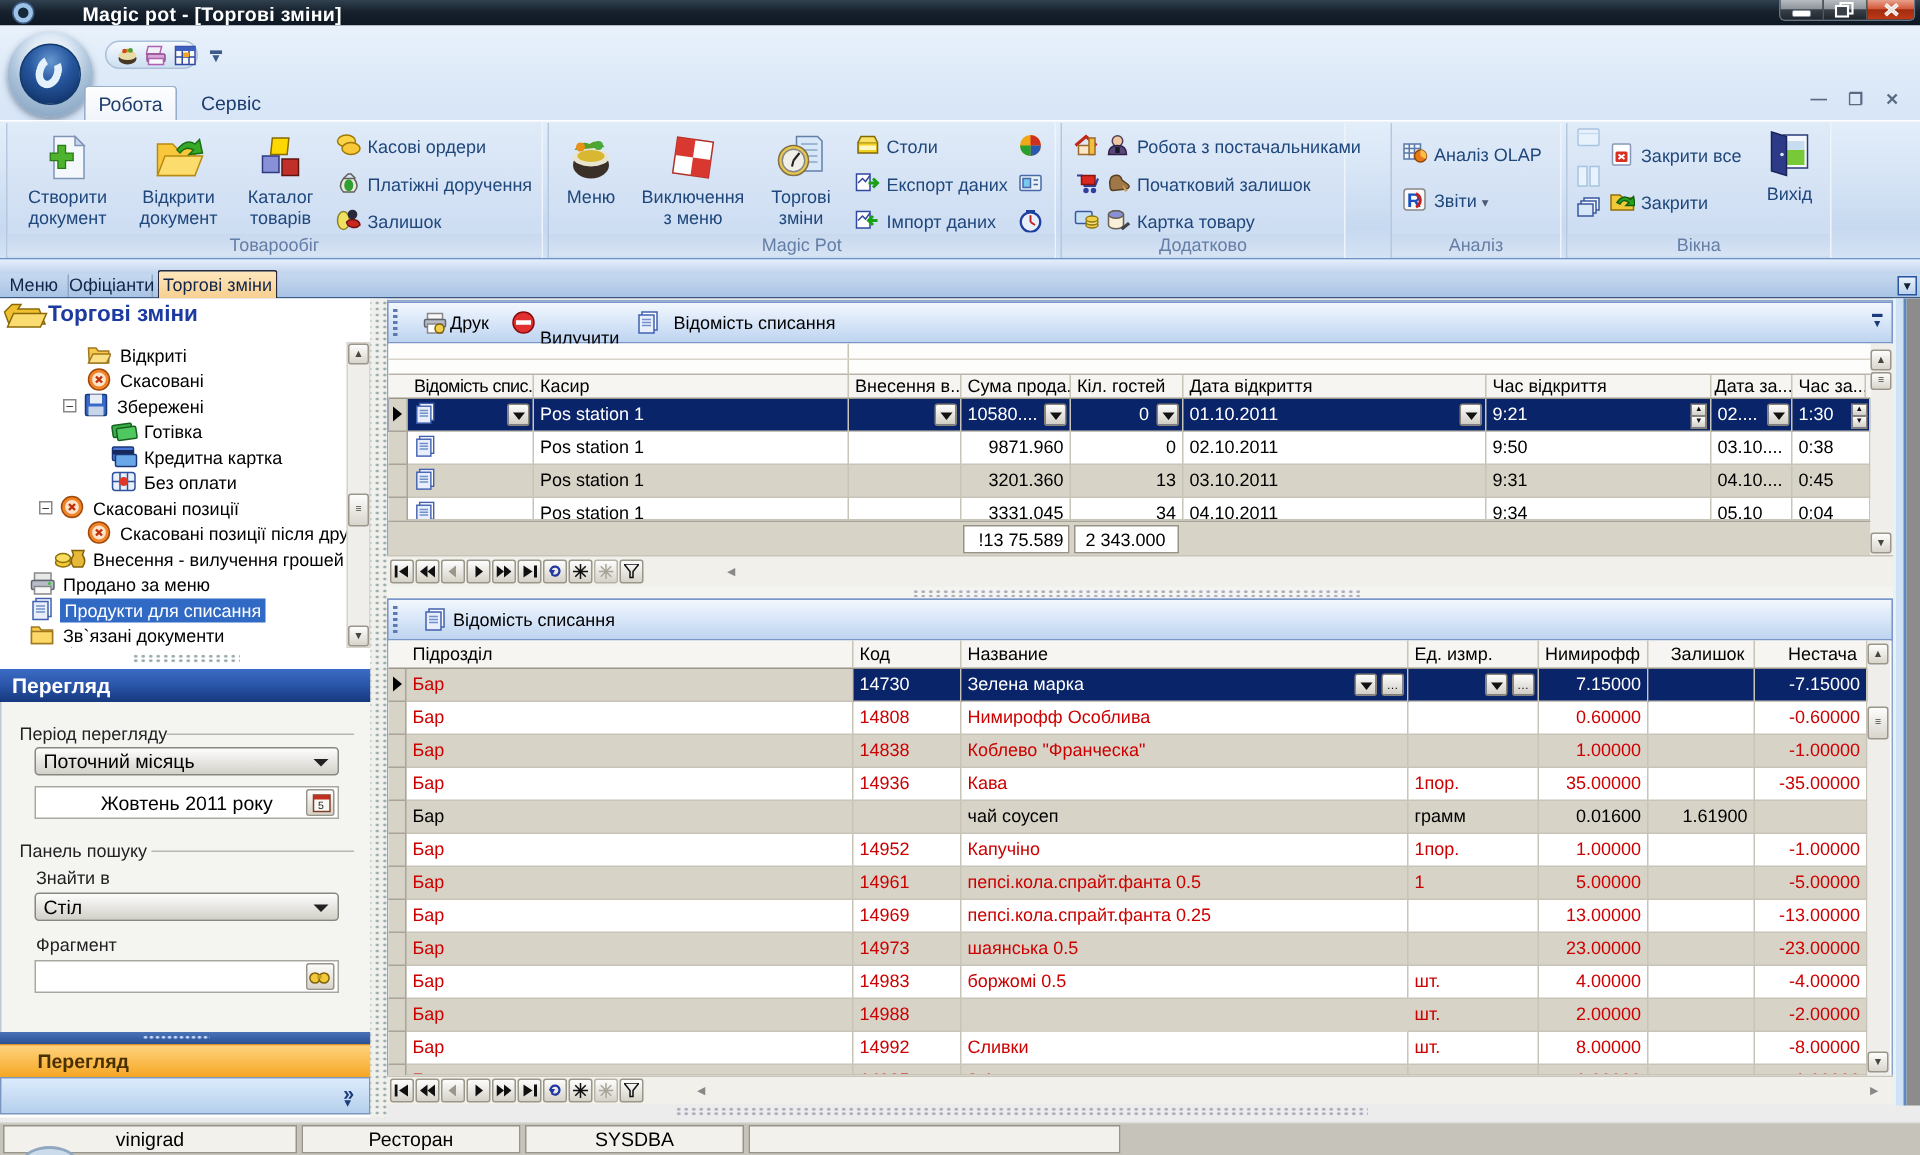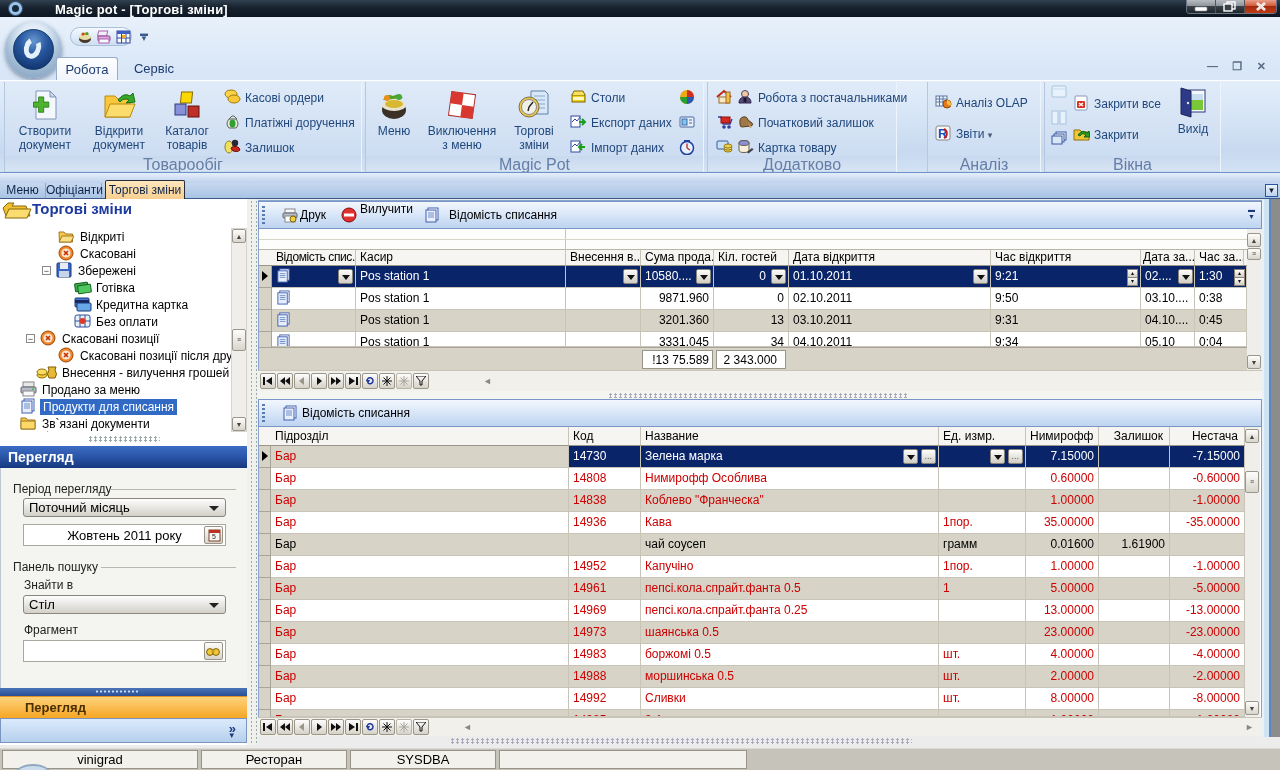--- a/index.html
+++ b/index.html
@@ -36,21 +36,21 @@
 
 .mdibtn { position:absolute; top:43px; color:#5a6a84; font-size:11px; font-weight:bold; }
 
 
 #rbody { position:absolute; left:0px; top:63px; width:1280px; height:92px;
   background:linear-gradient(to bottom,#e3eefa 0%,#d4e3f5 45%,#c7d9f0 78%,#d3e2f4 100%);
   border-top:1px solid #fff; }
 .rgroup { position:absolute; top:1px; height:90px;
   background:linear-gradient(to bottom,#e0ebf8 0%,#d4e2f4 50%,#c9daf1 100%);
   border-left:1px solid #b6c8e0; border-right:1px solid #eef4fb; }
-.rgroup .glabel { position:absolute; left:0; bottom:1px; width:100%; height:15px; font-size:16px; color:#647ea6; text-align:center;
+.rgroup .glabel { position:absolute; left:0; bottom:1px; width:100%; height:15px; font-size:12px; color:#647ea6; text-align:center;
   background:linear-gradient(to bottom,#c8d8ee,#d7e4f4); }
 .bigbtn { position:absolute; top:4px; width:88px; text-align:center; font-size:12px; color:#1f477c; }
 .bigbtn .bicon { margin:2px auto 2px auto; width:34px; height:34px; }
 .bigbtn .blab { line-height:14px; }
 .smallbtn { position:absolute; height:18px; font-size:12px; color:#1f477c; white-space:nowrap; }
 .smallbtn svg, .smallbtn .si { vertical-align:-3px; margin-right:4px; }
 
 
 #ribsep { position:absolute; left:0; top:155px; width:1280px; height:1px; background:#6d92c4; }
 #ribband { position:absolute; left:0; top:156px; width:1280px; height:10px;
@@ -529,21 +529,21 @@
                 <rect x="3" y="1" width="10" height="4" fill="#f8f8f8" stroke="#888"></rect>
                 <rect x="1" y="5" width="14" height="5" rx="1" fill="#b8bcc8" stroke="#60646e"></rect>
                 <rect x="3" y="8" width="10" height="6" fill="#fff" stroke="#888"></rect>
                 <circle cx="11" cy="11" r="3" fill="#f0d048" stroke="#806008"></circle>
               </svg></span>
           <span style="position:absolute; left:41px; top:6px;">Друк</span>
           <span style="position:absolute; left:82px; top:5px;"><svg width="16" height="16" viewBox="0 0 16 16">
                 <circle cx="8" cy="8" r="7" fill="#e03030" stroke="#8a0a0a"></circle>
                 <rect x="3" y="6.5" width="10" height="3" fill="#fff"></rect>
               </svg></span>
-          <span style="position:absolute; left:101px; top:0;">Вилучити</span>
+          <span style="position:absolute; left:101px; top:16px;">Вилучити</span>
           <span style="position:absolute; left:165px; top:5px;"><svg width="16" height="16" viewBox="0 0 16 16">
                 <rect x="4" y="1" width="10" height="12" fill="#fff" stroke="#4060b0"></rect>
                 <rect x="2" y="3" width="10" height="12" fill="#e8eefc" stroke="#4060b0"></rect>
                 <g stroke="#7090c8">
                   <line x1="4" y1="6" x2="10" y2="6"></line>
                   <line x1="4" y1="8" x2="10" y2="8"></line>
                   <line x1="4" y1="10" x2="10" y2="10"></line>
                 </g>
               </svg></span>
           <span style="position:absolute; left:190px; top:6px;">Відомість списання</span>
@@ -856,21 +856,20 @@
         <div class="cell red" style="left:382px; width:298px;">боржомі 0.5</div>
         <div class="cell red" style="left:680px; width:87px;">шт.</div>
         <div class="cell red num" style="left:767px; width:73px;">4.00000</div>
         <div class="cell red num" style="left:840px; width:71px;"></div>
         <div class="cell red num" style="left:911px; width:75px;">-4.00000</div>
         </div>
         <div class="row" style="left:0; top:266px; width:986px; height:22px; background:#d7d3c7;">
         <div style="position:absolute; left:0; top:0; width:12px; height:22px; background:#d7d3c7; border-right:1px solid #a8a49a; border-bottom:1px solid #a8a49a;"></div>
         <div class="cell red" style="left:12px; width:298px;">Бар</div>
         <div class="cell red" style="left:310px; width:72px;">14988</div>
-        <div class="cell red" style="left:382px; width:298px;">моршинська 0.5</div>
         <div class="cell red" style="left:680px; width:87px;">шт.</div>
         <div class="cell red num" style="left:767px; width:73px;">2.00000</div>
         <div class="cell red num" style="left:840px; width:71px;"></div>
         <div class="cell red num" style="left:911px; width:75px;">-2.00000</div>
         </div>
         <div class="row" style="left:0; top:288px; width:986px; height:22px; background:#fff;">
         <div style="position:absolute; left:0; top:0; width:12px; height:22px; background:#d7d3c7; border-right:1px solid #a8a49a; border-bottom:1px solid #a8a49a;"></div>
         <div class="cell red" style="left:12px; width:298px;">Бар</div>
         <div class="cell red" style="left:310px; width:72px;">14992</div>
         <div class="cell red" style="left:382px; width:298px;">Сливки</div>

